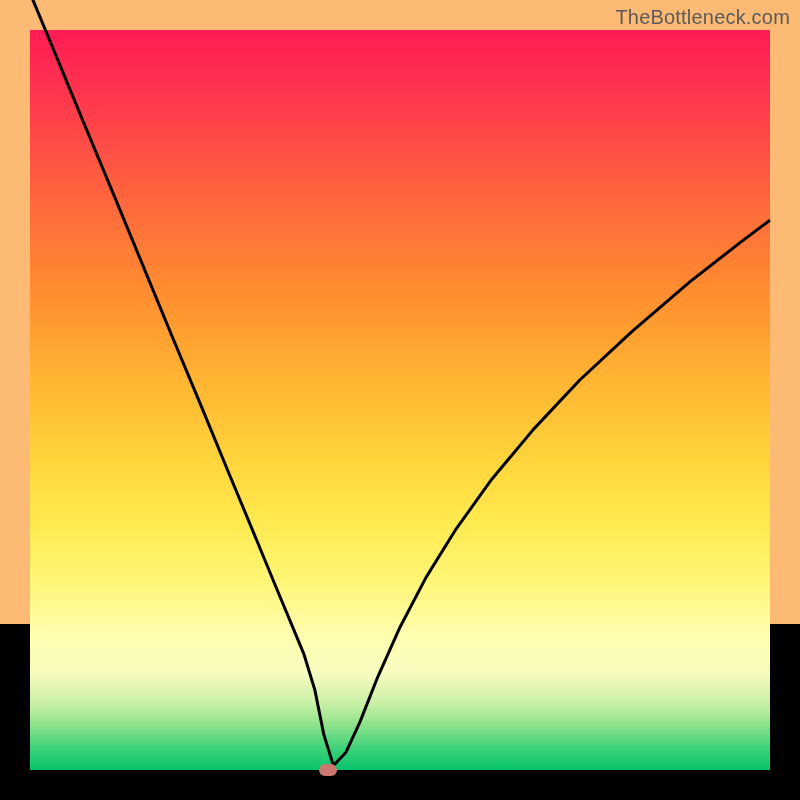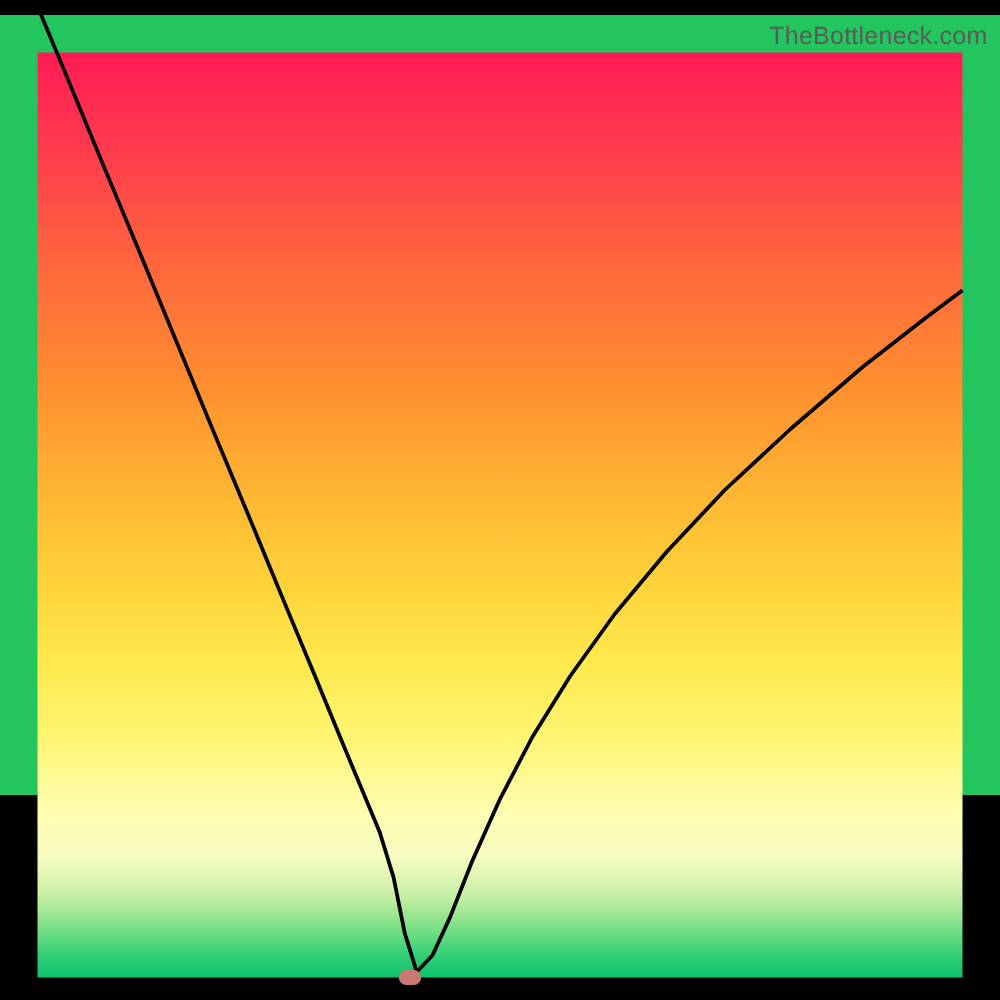--- a/index.html
+++ b/index.html
@@ -6,24 +6,24 @@
     margin: 0;
     padding: 0;
     width: 800px;
     height: 800px;
     background: #000;
     overflow: hidden;
   }
   .frame {
     position: absolute;
     left: 0;
-    top: 12px;
+    top: 0;
     width: 800px;
     height: 624px;
-    background: #22c55e;
+    background: #fdba74;
   }
   .plot {
     position: absolute;
     left: 30px;
     top: 30px;
     width: 740px;
     height: 740px;
     
     background: linear-gradient(
       to bottom,

